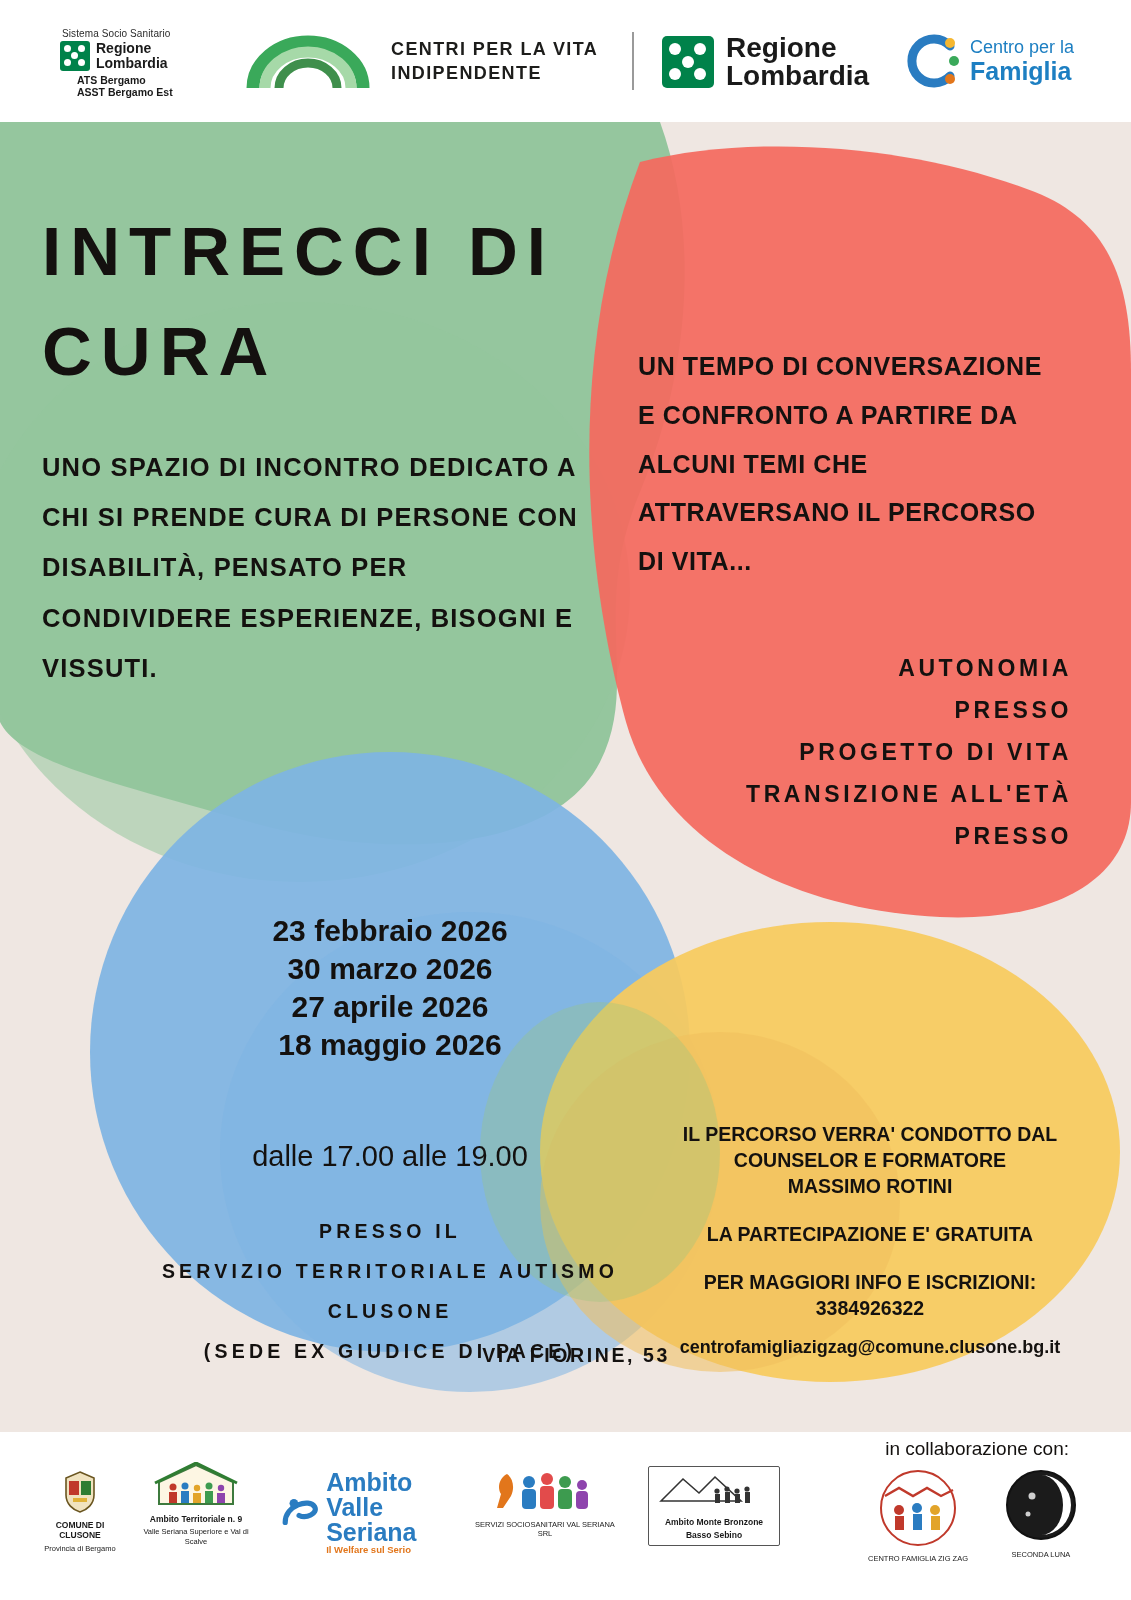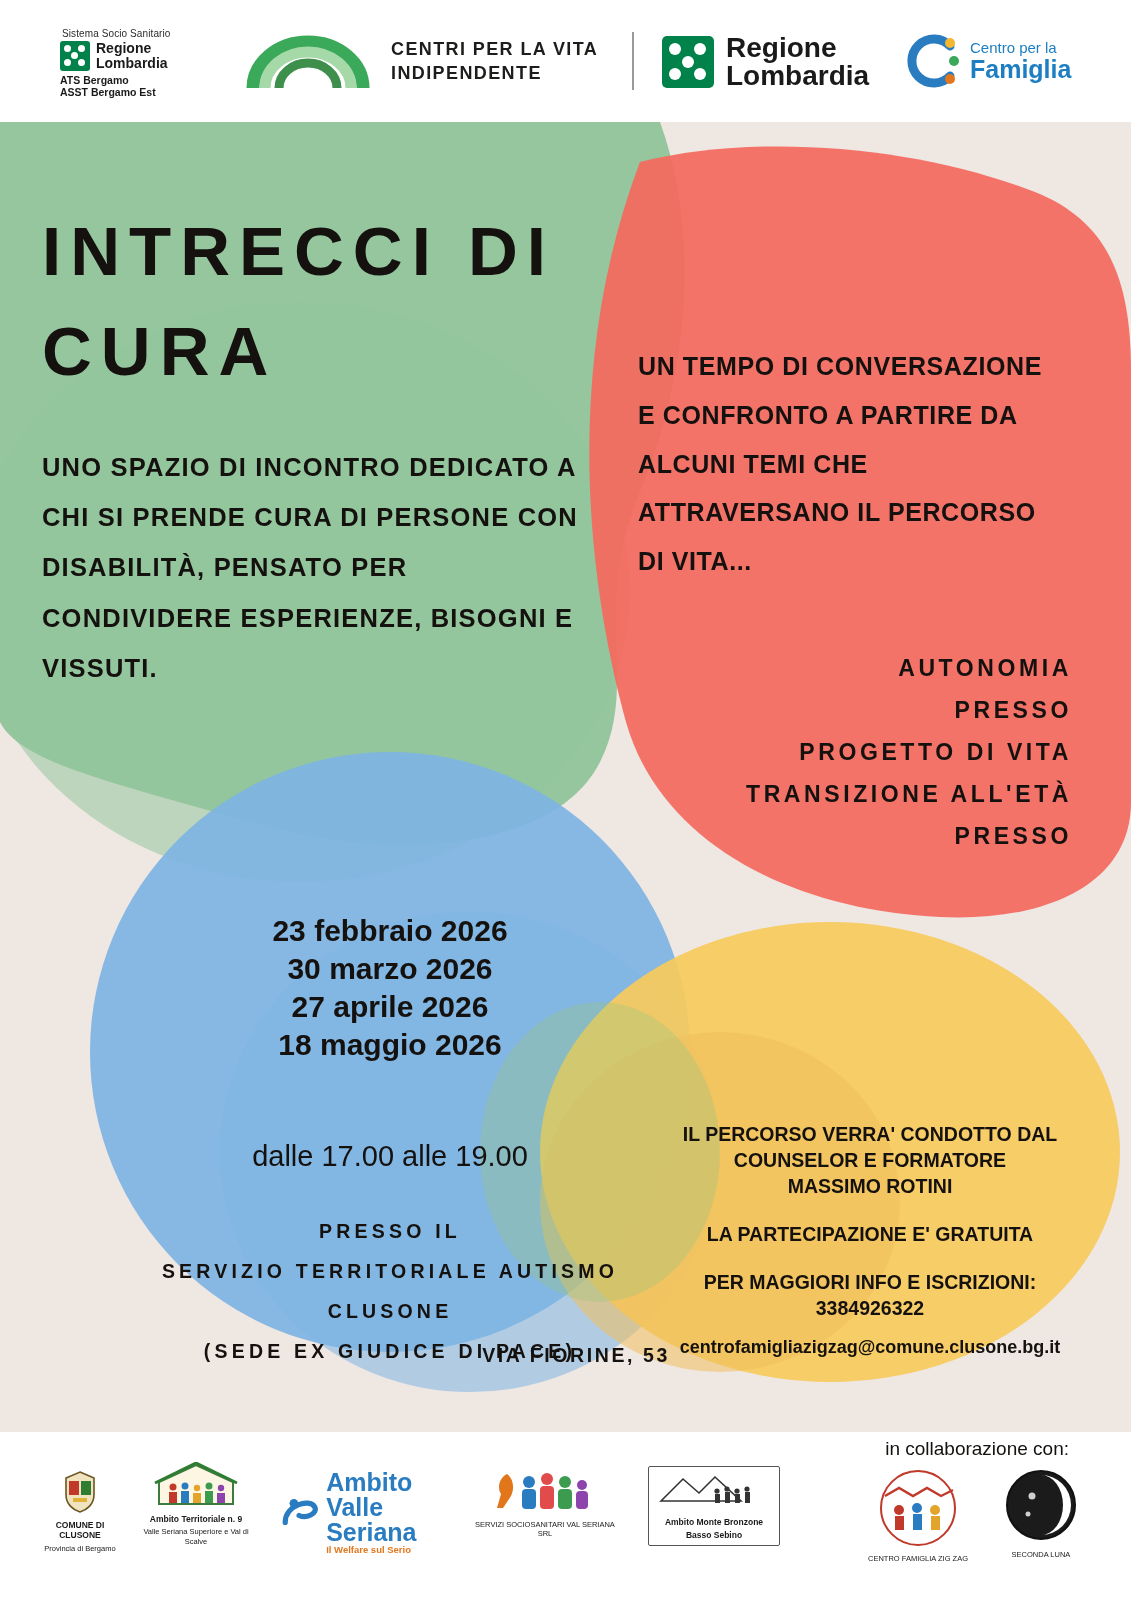--- a/index.html
+++ b/index.html
@@ -70,21 +70,21 @@
     font-weight: bold;
     line-height: 1.05;
     color: #1a1a1a;
     text-align: left;
   }
   .rl-sub {
     font-size: 10.5px;
     font-weight: bold;
     color: #1a1a1a;
     text-align: left;
-    margin-left: 0;
+    margin-left: 17px;
     margin-top: 3px;
     line-height: 1.15;
   }
 
   .cvi {
     position: absolute;
     left: 245px; top: 30px;
     display: flex;
     align-items: center;
     gap: 16px;
@@ -134,21 +134,21 @@
     color: #1a1a1a;
   }
 
   .cpf {
     position: absolute;
     left: 900px; top: 30px;
     display: flex;
     align-items: center;
     gap: 8px;
   }
-  .cpf-text-1 { font-size: 15px; color: #1d7fc2; line-height: 1.1; }
+  .cpf-text-1 { font-size: 18px; color: #1d7fc2; line-height: 1.1; text-align: right; }
   .cpf-text-2 { font-size: 25px; color: #1d7fc2; font-weight: bold; line-height: 1.05; }
 
   
   .canvas {
     position: absolute;
     left: 0; top: 122px;
     width: 1131px;
     height: 1310px;
     overflow: hidden;
     background: #efe7e2;

